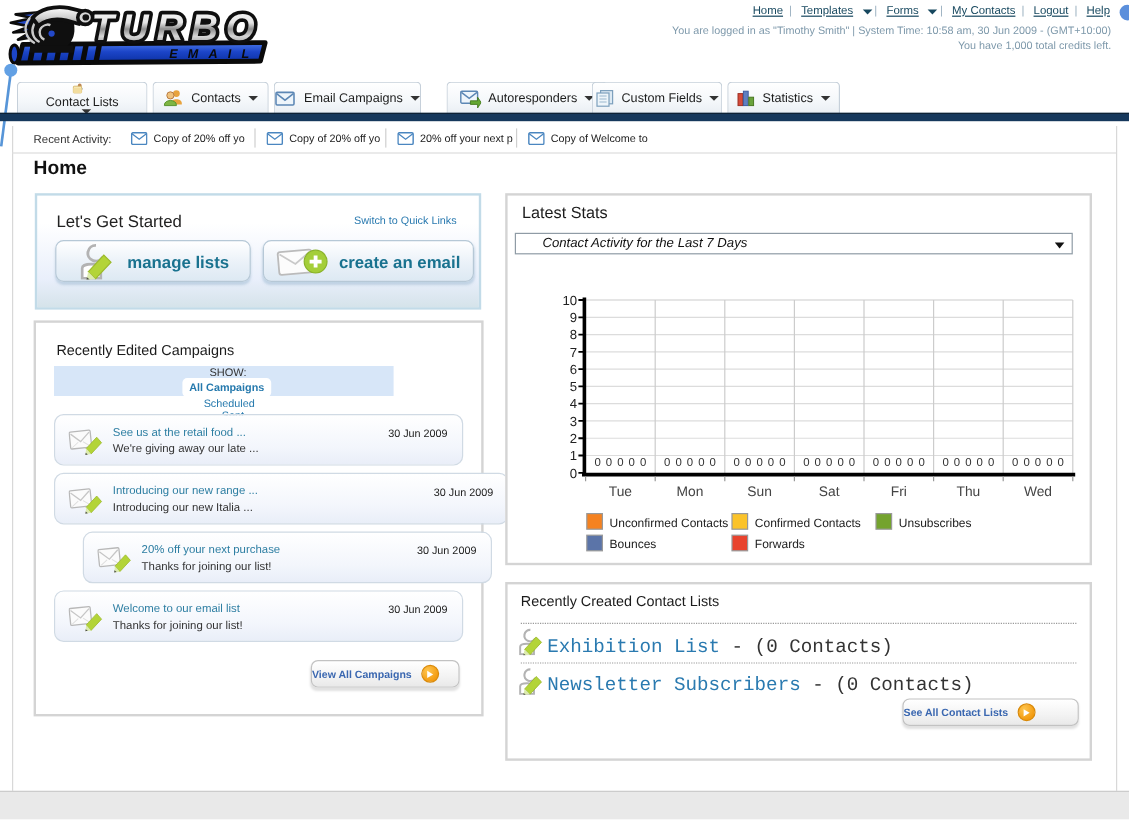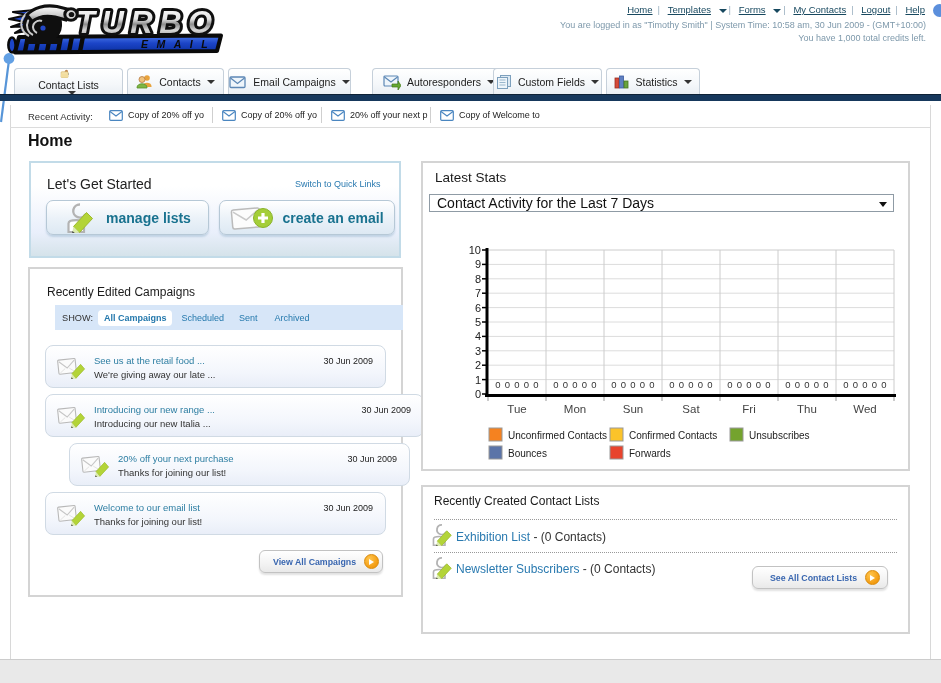--- a/index.html
+++ b/index.html
@@ -27,25 +27,25 @@
 
 .showbar { position:absolute; background:#d7e6f8; font-size:9px; color:#333; display:flex; align-items:center; }
 .showbar a { color:#2579ad; text-decoration:none; }
 .pill { background:#fff; border-radius:4px; padding:3px 6px; }
 
 .citem { position:absolute; left:18px; width:340px; height:43px; border:1px solid #d0dae4; border-radius:8px; background:linear-gradient(#ffffff,#f3f6fc 65%,#e9eef8); }
 .ctitle { position:absolute; left:48px; top:9px; font-size:9.5px; color:#2d7ea2; }
 .csub { position:absolute; left:48px; top:22.5px; font-size:9.5px; color:#333; }
 .cdate { position:absolute; right:12px; top:9.5px; font-size:9px; color:#222; }
 
-.obtn { position:absolute; border:1px solid #c2c2c2; border-radius:6px; background:linear-gradient(#ffffff,#f3f3f3 60%,#e9e9e9); box-shadow:0 2px 2px rgba(0,0,0,.12); display:flex; align-items:center; justify-content:center; font-size:8.8px; font-weight:bold; color:#3a67b0; white-space:nowrap;padding-left:10px; }
+.obtn { position:absolute; border:1px solid #c2c2c2; border-radius:6px; background:linear-gradient(#ffffff,#f3f3f3 60%,#e9e9e9); box-shadow:0 2px 2px rgba(0,0,0,.12); display:flex; align-items:center; font-size:8.8px; font-weight:bold; color:#3a67b0; white-space:nowrap; }
 .ocircle { width:15px; height:15px; border-radius:50%; background:radial-gradient(circle at 35% 30%, #ffc54d, #f39c12 70%); border:1px solid #d98a0a; margin-left:8px; position:relative; }
 .ocircle:after { content:""; position:absolute; left:4px; top:3.5px; width:0; height:0; border-left:5px solid #fff; border-top:3.5px solid transparent; border-bottom:3.5px solid transparent; }
 .dotline { position:absolute; border-top:1px dotted #999; height:0; }
-.linklist { font-size:12px; color:#2a7ab0; }
+.linklist { font-size:16px; color:#2a7ab0;font-family:Liberation Mono, monospace; }
 </style>
 </head>
 <body>
 <svg width="0" height="0" style="position:absolute;">
   <defs>
     <g id="sym-envpencil">
 
       <g transform="rotate(-6 15 18)">
         <rect x="2" y="6" width="26" height="21" rx="1.5" fill="#fbfbfb" stroke="#b8b8b8" stroke-width="1.6"></rect>
         <path d="M3.5 8.5 L15 19 L26.5 8.5" fill="none" stroke="#c6c6c6" stroke-width="1.6"></path>
@@ -226,21 +226,21 @@
       <g transform="rotate(-5 16 14)">
         <rect x="2" y="5" width="28" height="19" rx="2" fill="#fcfcfc" stroke="#bbb" stroke-width="1.5"></rect>
         <path d="M3.5 7 L16 16 L28.5 7" fill="none" stroke="#c9c9c9" stroke-width="1.5"></path>
       </g>
       <circle cx="33" cy="14" r="9.5" fill="#a4ce39" stroke="#8ab32a" stroke-width="1"></circle>
       <path d="M33 9 L33 19 M28 14 L38 14" stroke="#fff" stroke-width="3.2"></path>
     </svg>create an email</div>
 
 <div class="panel-gray" style="left:28px;top:267px;width:375px;height:330px;"></div>
 <div class="abs" style="left:47px;top:285px;font-size:12px;color:#1b1b1b;">Recently Edited Campaigns</div>
-<div class="showbar" style="left:55px;top:305px;width:348px;height:25px;">
+<div class="showbar" style="left:45px;top:305px;width:283px;height:25px;flex-direction:column;">
   <span style="margin-left:7px;font-size:9.2px;">SHOW:</span>
   <span class="pill" style="margin-left:5px;font-weight:bold;"><a href="#">All Campaigns</a></span>
   <a href="#" style="margin-left:9px;">Scheduled</a>
   <a href="#" style="margin-left:15px;">Sent</a>
   <a href="#" style="margin-left:17px;">Archived</a>
 </div>
 <div id="campaigns">
   <div class="citem" style="left:45px;top:345px;width:341px;">
     <svg class="envpencil" width="31" height="26" viewBox="0 0 46 38" style="position:absolute;left:11px;top:9px;">
         <use href="#sym-envpencil"></use>
@@ -271,21 +271,21 @@
       </svg>
     <div class="ctitle">Welcome to our email list</div>
     <div class="csub">Thanks for joining our list!</div>
     <div class="cdate">30 Jun 2009</div>
   </div>
 </div>
 <div class="obtn" style="left:259px;top:550px;width:124px;height:23px;">View All Campaigns<span class="ocircle"></span></div>
 
 <div class="panel-gray" style="left:421px;top:161px;width:489px;height:310px;"></div>
 <div class="abs" style="left:435px;top:170px;font-size:13.5px;color:#1b1b1b;">Latest Stats</div>
-<div class="abs" style="left:429px;top:194px;width:465px;height:18px;border:1px solid #8f9ba5;background:#fff;font-size:14px;color:#111;line-height:16px;padding-left:7px;">Contact Activity for the Last 7 Days
+<div class="abs" style="left:429px;top:194px;width:465px;height:18px;border:1px solid #8f9ba5;background:#fff;font-size:11px;color:#111;line-height:16px;padding-left:22px;font-style:italic;">Contact Activity for the Last 7 Days
   <span style="position:absolute;right:6px;top:7px;width:0;height:0;border-left:4px solid transparent;border-right:4px solid transparent;border-top:5px solid #111;"></span>
 </div>
 <svg id="chart" class="abs" style="left:421px;top:240px;" width="489" height="225" viewBox="0 0 489 225">
 
   <g stroke="#dcdcdc" stroke-width="1">
       <line x1="67" y1="24.4" x2="473" y2="24.4"></line>
       <line x1="67" y1="38.8" x2="473" y2="38.8"></line>
       <line x1="67" y1="53.2" x2="473" y2="53.2"></line>
       <line x1="67" y1="67.6" x2="473" y2="67.6"></line>
       <line x1="67" y1="82" x2="473" y2="82"></line>
@@ -412,13 +412,13 @@
 <div class="dotline" style="left:434px;top:519px;width:463px;"></div>
 <svg class="abs" style="left:430px;top:523px;" width="24" height="23" viewBox="0 0 32 31">
     <use href="#sym-personpencil"></use>
   </svg>
 <div class="abs linklist" style="left:456px;top:530px;"><a href="#" style="color:#2a7ab0;text-decoration:none;">Exhibition List</a><span style="color:#333;"> - (0 Contacts)</span></div>
 <div class="dotline" style="left:434px;top:552px;width:463px;"></div>
 <svg class="abs" style="left:430px;top:556px;" width="24" height="23" viewBox="0 0 32 31">
     <use href="#sym-personpencil"></use>
   </svg>
 <div class="abs linklist" style="left:456px;top:562px;"><a href="#" style="color:#2a7ab0;text-decoration:none;">Newsletter Subscribers</a><span style="color:#333;"> - (0 Contacts)</span></div>
-<div class="obtn" style="left:752px;top:566px;width:136px;height:23px;">See All Contact Lists<span class="ocircle"></span></div>
+<div class="obtn" style="left:752px;top:582px;width:147px;height:23px;">See All Contact Lists<span class="ocircle"></span></div>
 
 </body></html>

